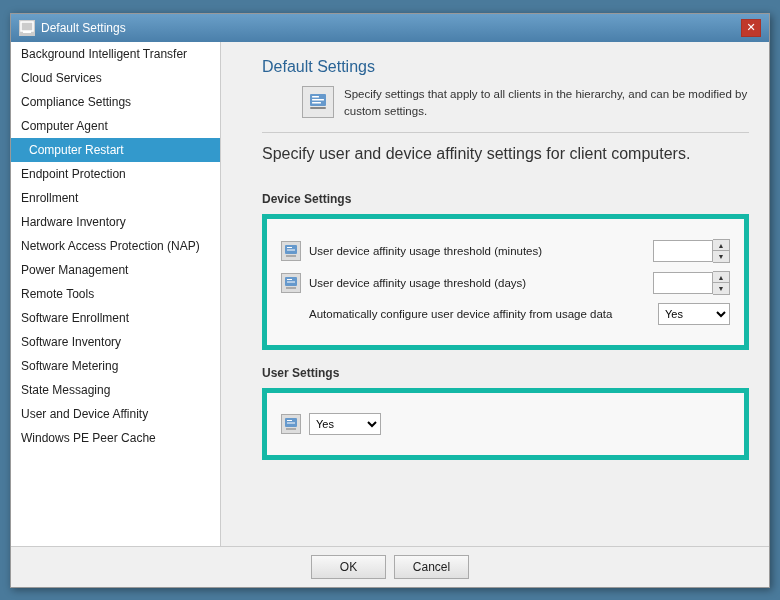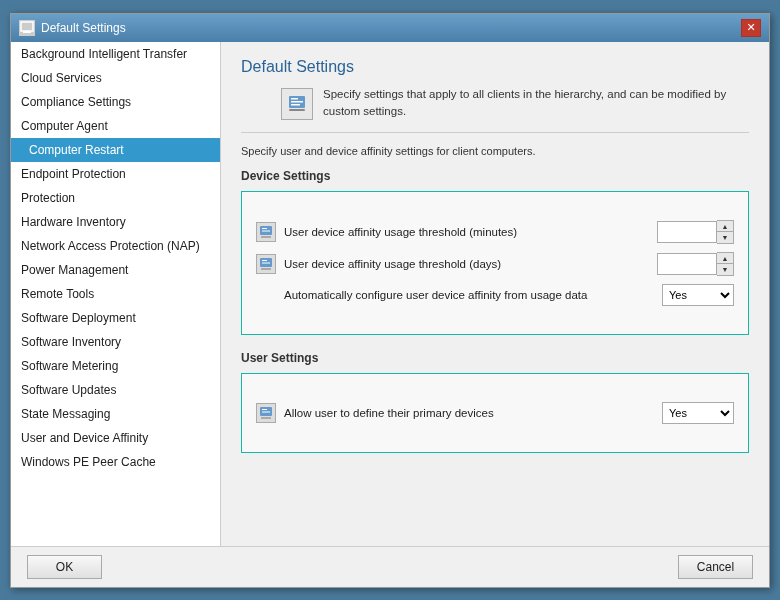--- a/index.html
+++ b/index.html
@@ -60,20 +60,21 @@
       font-size: 11px;
       cursor: pointer;
       display: flex;
       align-items: center;
       justify-content: center;
     }
     .content-area {
       display: flex;
       flex: 1;
       overflow: hidden;
+      gap: 21px;
     }
     .sidebar {
       width: 210px;
       background: white;
       border-right: 1px solid #ccc;
       overflow-y: auto;
       flex-shrink: 0;
     }
     .sidebar-item {
       padding: 5px 10px;
@@ -97,21 +98,21 @@
       flex-direction: column;
     }
     .main-title {
       color: #2a6496;
       font-size: 16px;
       font-weight: normal;
       margin-bottom: 10px;
     }
     .info-box {
       display: flex;
-      align-items: flex-end;
+      align-items: flex-start;
       gap: 10px;
       border-bottom: 1px solid #ccc;
       padding-bottom: 12px;
       margin-bottom: 12px;
       padding-left: 40px;
     }
     .info-icon {
       width: 32px;
       height: 32px;
       border: 1px solid #aaa;
@@ -121,36 +122,36 @@
       justify-content: center;
       flex-shrink: 0;
     }
     .info-text {
       color: #333;
       font-size: 11.5px;
       line-height: 1.5;
     }
     .subtitle {
       color: #333;
-      margin-bottom: 12px;
-      font-size: 11px;
+      margin-bottom: 29px;
+      font-size: 16px;
     }
     .section {
       margin-bottom: 16px;
     }
     .section-header {
       font-weight: bold;
       color: #333;
       margin-bottom: 8px;
       font-size: 12px;
     }
     .settings-group {
-      border: 1px solid #14b8a6;
+      border: 5px solid #14b8a6;
       background: #f8f8f8;
-      padding: 28px 14px;
+      padding: 20px 14px;
     }
     .setting-row {
       display: flex;
       align-items: center;
       margin-bottom: 8px;
       gap: 8px;
     }
     .setting-row:last-child {
       margin-bottom: 0;
     }
@@ -208,21 +209,21 @@
     select.setting-select {
       width: 72px;
       height: 22px;
       border: 1px solid #aaa;
       background: white;
       font-size: 11px;
       padding: 0 2px;
     }
     .footer {
       display: flex;
-      justify-content: space-between;
+      justify-content: center;
       gap: 8px;
       padding: 8px 16px;
       background: #f0f0f0;
       border-top: 1px solid #ccc;
       flex-shrink: 0;
     }
     .footer-btn {
       width: 75px;
       height: 24px;
       background: linear-gradient(to bottom, #f8f8f8, #e0e0e0);
@@ -252,29 +253,28 @@
 
   <div class="content-area">
 
     <div class="sidebar">
         <div class="sidebar-item">Background Intelligent Transfer</div>
         <div class="sidebar-item">Cloud Services</div>
         <div class="sidebar-item">Compliance Settings</div>
         <div class="sidebar-item">Computer Agent</div>
         <div class="sidebar-item active">Computer Restart</div>
         <div class="sidebar-item">Endpoint Protection</div>
-        <div class="sidebar-item">Protection</div>
+        <div class="sidebar-item">Enrollment</div>
         <div class="sidebar-item">Hardware Inventory</div>
         <div class="sidebar-item">Network Access Protection (NAP)</div>
         <div class="sidebar-item">Power Management</div>
         <div class="sidebar-item">Remote Tools</div>
-        <div class="sidebar-item">Software Deployment</div>
+        <div class="sidebar-item">Software Enrollment</div>
         <div class="sidebar-item">Software Inventory</div>
         <div class="sidebar-item">Software Metering</div>
-        <div class="sidebar-item">Software Updates</div>
         <div class="sidebar-item">State Messaging</div>
         <div class="sidebar-item">User and Device Affinity</div>
         <div class="sidebar-item">Windows PE Peer Cache</div>
       </div>
 
     <div class="main-panel">
       <div class="main-title">Default Settings</div>
 
       <div class="info-box">
         <div class="info-icon">
@@ -349,21 +349,20 @@
         <div class="settings-group">
           <div class="setting-row">
             <div class="setting-icon">
               <svg width="14" height="14" viewBox="0 0 14 14">
                 <rect x="1" y="1" width="12" height="9" fill="#6699cc" rx="1"></rect>
                 <rect x="2" y="11" width="10" height="2" fill="#aaa"></rect>
                 <rect x="3" y="3" width="5" height="1" fill="white"></rect>
                 <rect x="3" y="5.5" width="8" height="1" fill="white"></rect>
               </svg>
             </div>
-            <span class="setting-label">Allow user to define their primary devices</span>
             <select class="setting-select">
               <option>Yes</option>
               <option>No</option>
             </select>
           </div>
         </div>
       </div>
     </div>
   </div>
 

